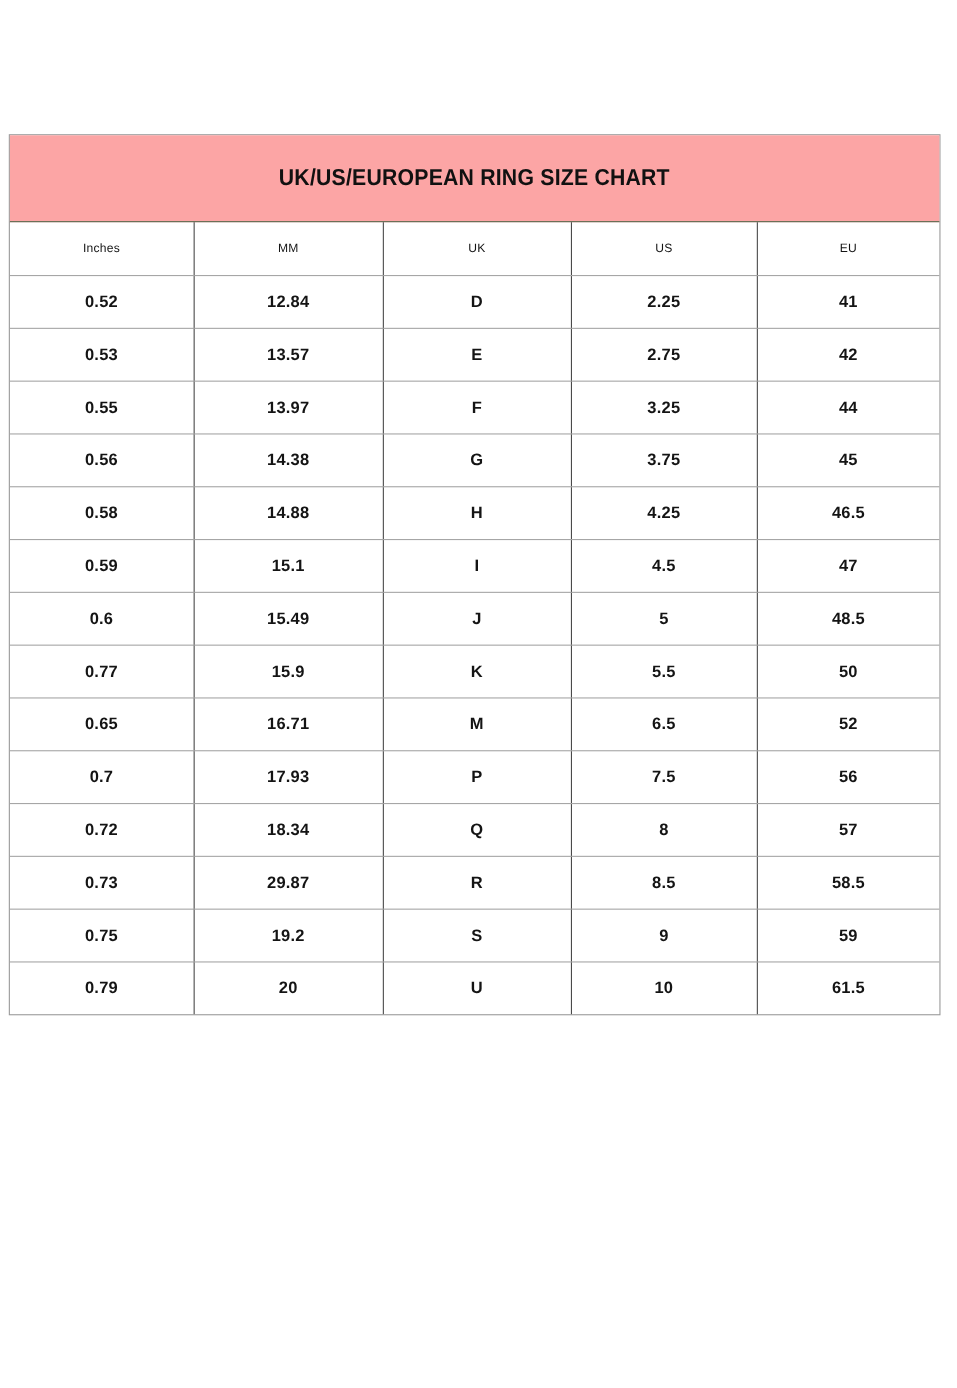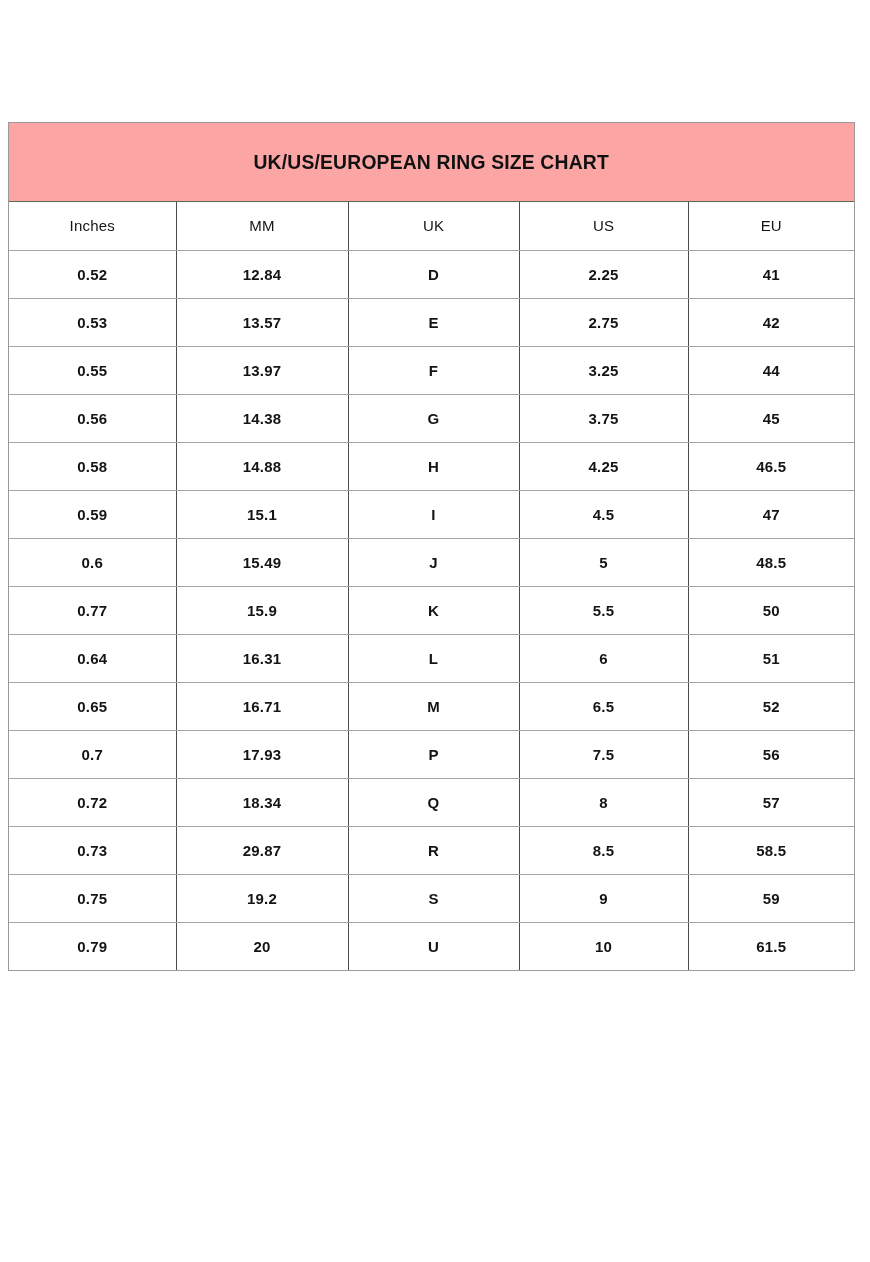--- a/index.html
+++ b/index.html
@@ -72,21 +72,21 @@
   }
   table.size-table th:last-child,
   table.size-table td:last-child {
     border-right: none;
   }
   table.size-table tr:last-child td {
     border-bottom: none;
   }
 
   table.size-table thead th {
-    font-size: 15px;
+    font-size: 11px;
     font-weight: normal;
     letter-spacing: 0.2px;
   }
   table.size-table tbody td {
     font-size: 15px;
     font-weight: bold;
     letter-spacing: 0.2px;
   }
 </style>
 </head>
@@ -166,27 +166,20 @@
           <td>48.5</td>
         </tr>
         <tr>
           <td>0.77</td>
           <td>15.9</td>
           <td>K</td>
           <td>5.5</td>
           <td>50</td>
         </tr>
         <tr>
-          <td>0.64</td>
-          <td>16.31</td>
-          <td>L</td>
-          <td>6</td>
-          <td>51</td>
-        </tr>
-        <tr>
           <td>0.65</td>
           <td>16.71</td>
           <td>M</td>
           <td>6.5</td>
           <td>52</td>
         </tr>
         <tr>
           <td>0.7</td>
           <td>17.93</td>
           <td>P</td>

